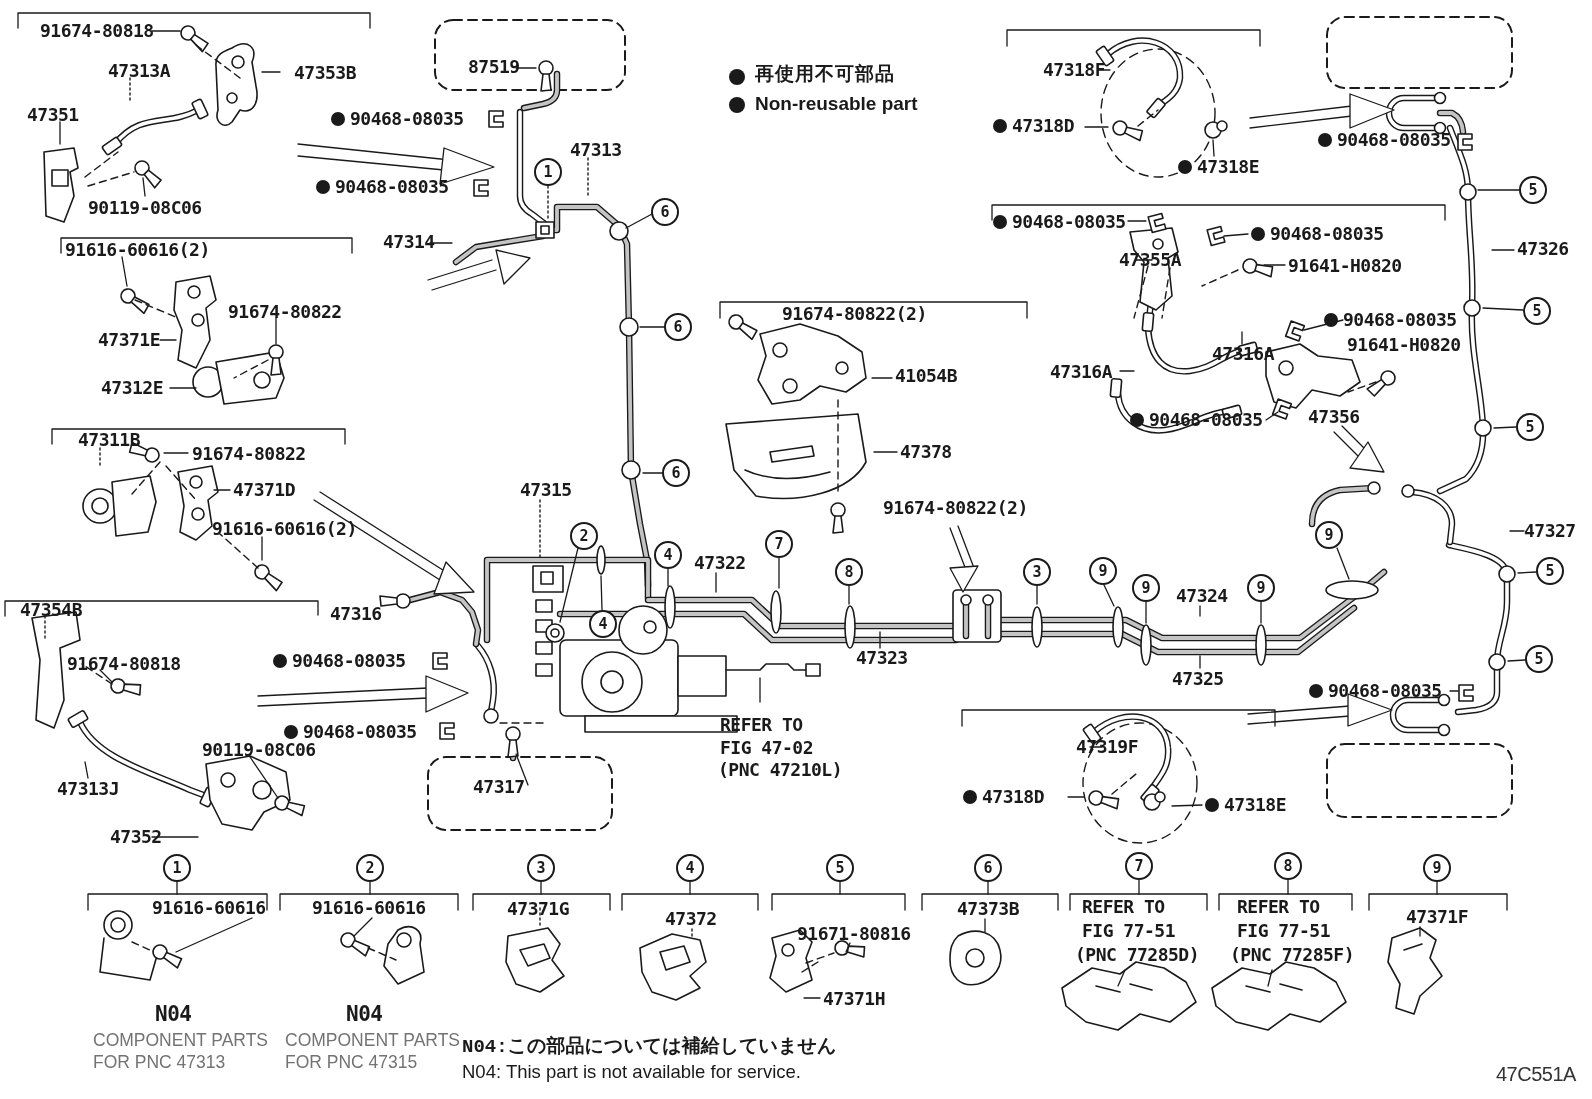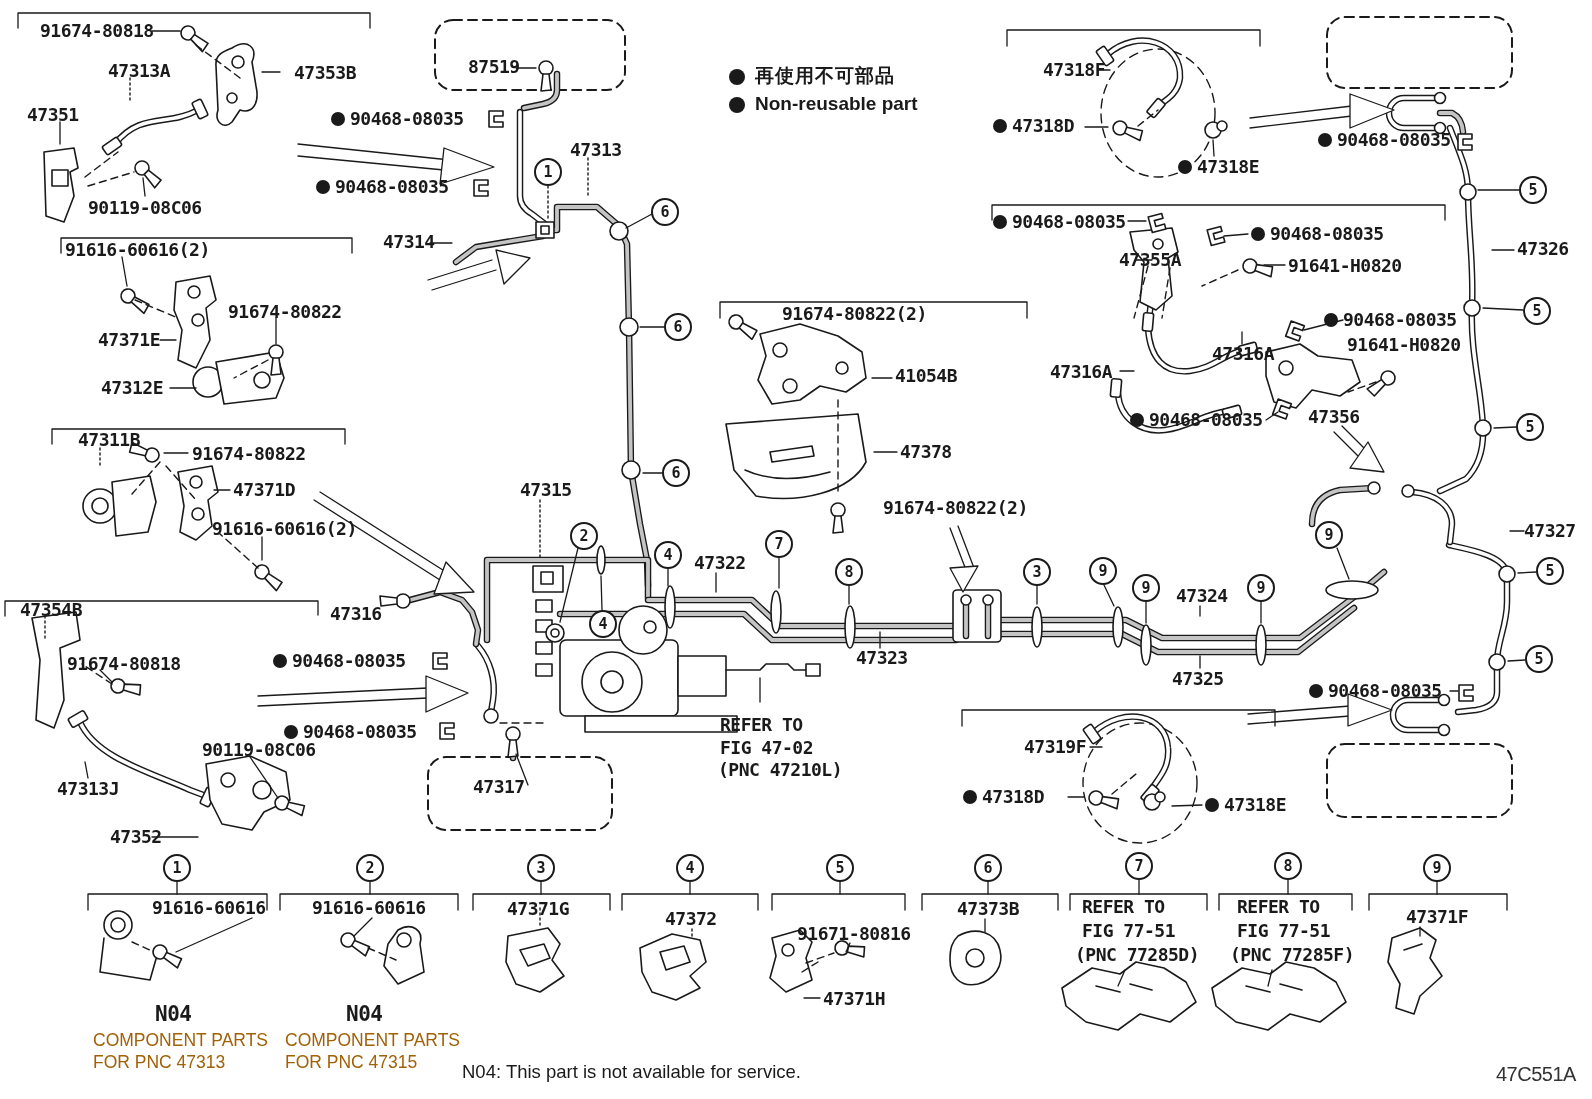--- a/index.html
+++ b/index.html
@@ -7,23 +7,23 @@
          font-family:"DejaVu Sans Mono", monospace;color:#1a1a1a;}
   .art{position:absolute;left:0;top:0;}
   .pl{position:absolute;font-size:18px;font-weight:bold;letter-spacing:-0.5px;
       white-space:nowrap;line-height:1;z-index:3;}
   .dot::before{content:"";display:inline-block;width:14px;height:14px;border-radius:50%;
       background:#1a1a1a;margin-right:5px;vertical-align:-1px;}
   .co{position:absolute;width:28px;height:28px;box-sizing:border-box;border:2px solid #1a1a1a;
       border-radius:50%;background:#fff;font-size:15px;font-weight:bold;display:flex;
       align-items:center;justify-content:center;z-index:3;}
   .sans{font-family:"Liberation Sans",sans-serif;font-weight:normal;font-size:17.5px;
-      letter-spacing:0;color:#a16207;}
+      letter-spacing:0;color:#737373;}
   .big{font-size:21px;}
-  .jp{font-family:Liberation Serif, serif;font-weight:bold;font-size:19px;letter-spacing:1px;}
+  .jp{font-family:Liberation Mono, monospace;font-weight:bold;font-size:19px;letter-spacing:1px;}
   .en{font-family:"Liberation Sans",sans-serif;font-weight:bold;font-size:19px;letter-spacing:0;}
   .code{font-family:"Liberation Sans",sans-serif;font-weight:normal;font-size:20px;color:#333;}
   
   .ln{stroke:#1a1a1a;fill:none;stroke-width:1.6;stroke-linecap:round;stroke-linejoin:round;}
   .thin{stroke-width:1.3;}
   .dash{stroke-dasharray:7 5;stroke-width:1.4;}
   .dot3{stroke-dasharray:2 3;stroke-width:1.4;}
   .boxdash{stroke-dasharray:9 6;stroke-width:2;}
   .tO{stroke:#1a1a1a;stroke-width:6.5;fill:none;stroke-linecap:round;stroke-linejoin:round;}
   .tG{stroke:#c4c4c4;stroke-width:3.8;fill:none;stroke-linecap:round;stroke-linejoin:round;}
@@ -390,21 +390,21 @@
 
 <div class="pl" style="left:720px;top:716px">REFER TO</div>
 <div class="pl" style="left:720px;top:739px">FIG 47-02</div>
 <div class="pl" style="left:718px;top:761px">(PNC 47210L)</div>
 
 <div class="pl" style="left:1176px;top:587px">47324</div>
 <div class="pl" style="left:1172px;top:670px">47325</div>
 <div class="pl" style="left:1524px;top:522px">47327</div>
 <div class="pl dot" style="left:1309px;top:682px">90468-08035</div>
 
-<div class="pl" style="left:1024px;top:738px">47319F</div>
+<div class="pl" style="left:1076px;top:738px">47319F</div>
 <div class="pl dot" style="left:963px;top:788px">47318D</div>
 <div class="pl dot" style="left:1205px;top:796px">47318E</div>
 
 <div class="co" style="left:534px;top:158px">1</div>
 <div class="co" style="left:570px;top:522px">2</div>
 <div class="co" style="left:1023px;top:558px">3</div>
 <div class="co" style="left:654px;top:541px">4</div>
 <div class="co" style="left:589px;top:610px">4</div>
 <div class="co" style="left:1519px;top:176px">5</div>
 <div class="co" style="left:1523px;top:297px">5</div>
@@ -449,16 +449,17 @@
 
 <div class="pl" style="left:1082px;top:898px">REFER TO</div>
 <div class="pl" style="left:1082px;top:922px">FIG 77-51</div>
 <div class="pl" style="left:1075px;top:946px">(PNC 77285D)</div>
 <div class="pl" style="left:1237px;top:898px">REFER TO</div>
 <div class="pl" style="left:1237px;top:922px">FIG 77-51</div>
 <div class="pl" style="left:1230px;top:946px">(PNC 77285F)</div>
 
 <div class="pl" style="left:1406px;top:908px">47371F</div>
 
+<div class="pl jp" style="left:462px;top:1038px;letter-spacing:0">N04:この部品については補給していません</div>
 <div class="pl en" style="left:462px;top:1063px;font-weight:normal;font-size:18.5px">N04: This part is not available for service.</div>
 <div class="pl code" style="left:1496px;top:1064px">47C551A</div>
 
 </div>
 
 </body></html>

